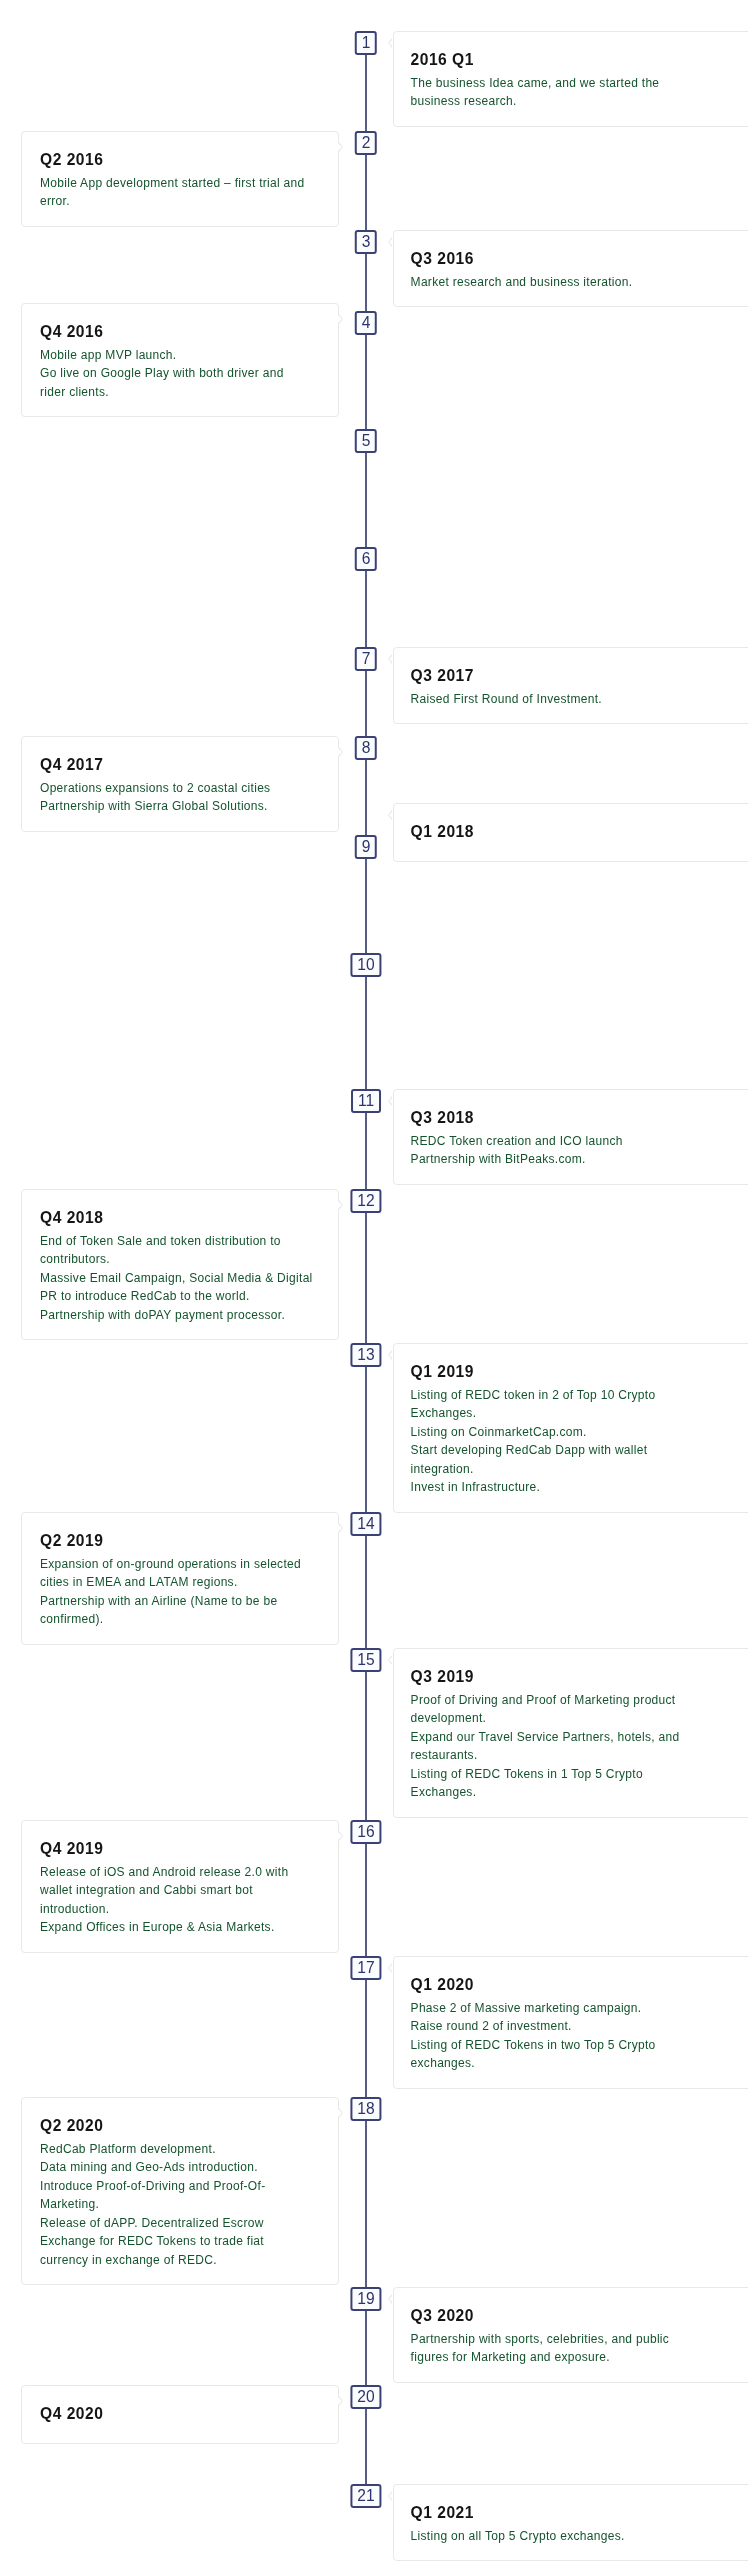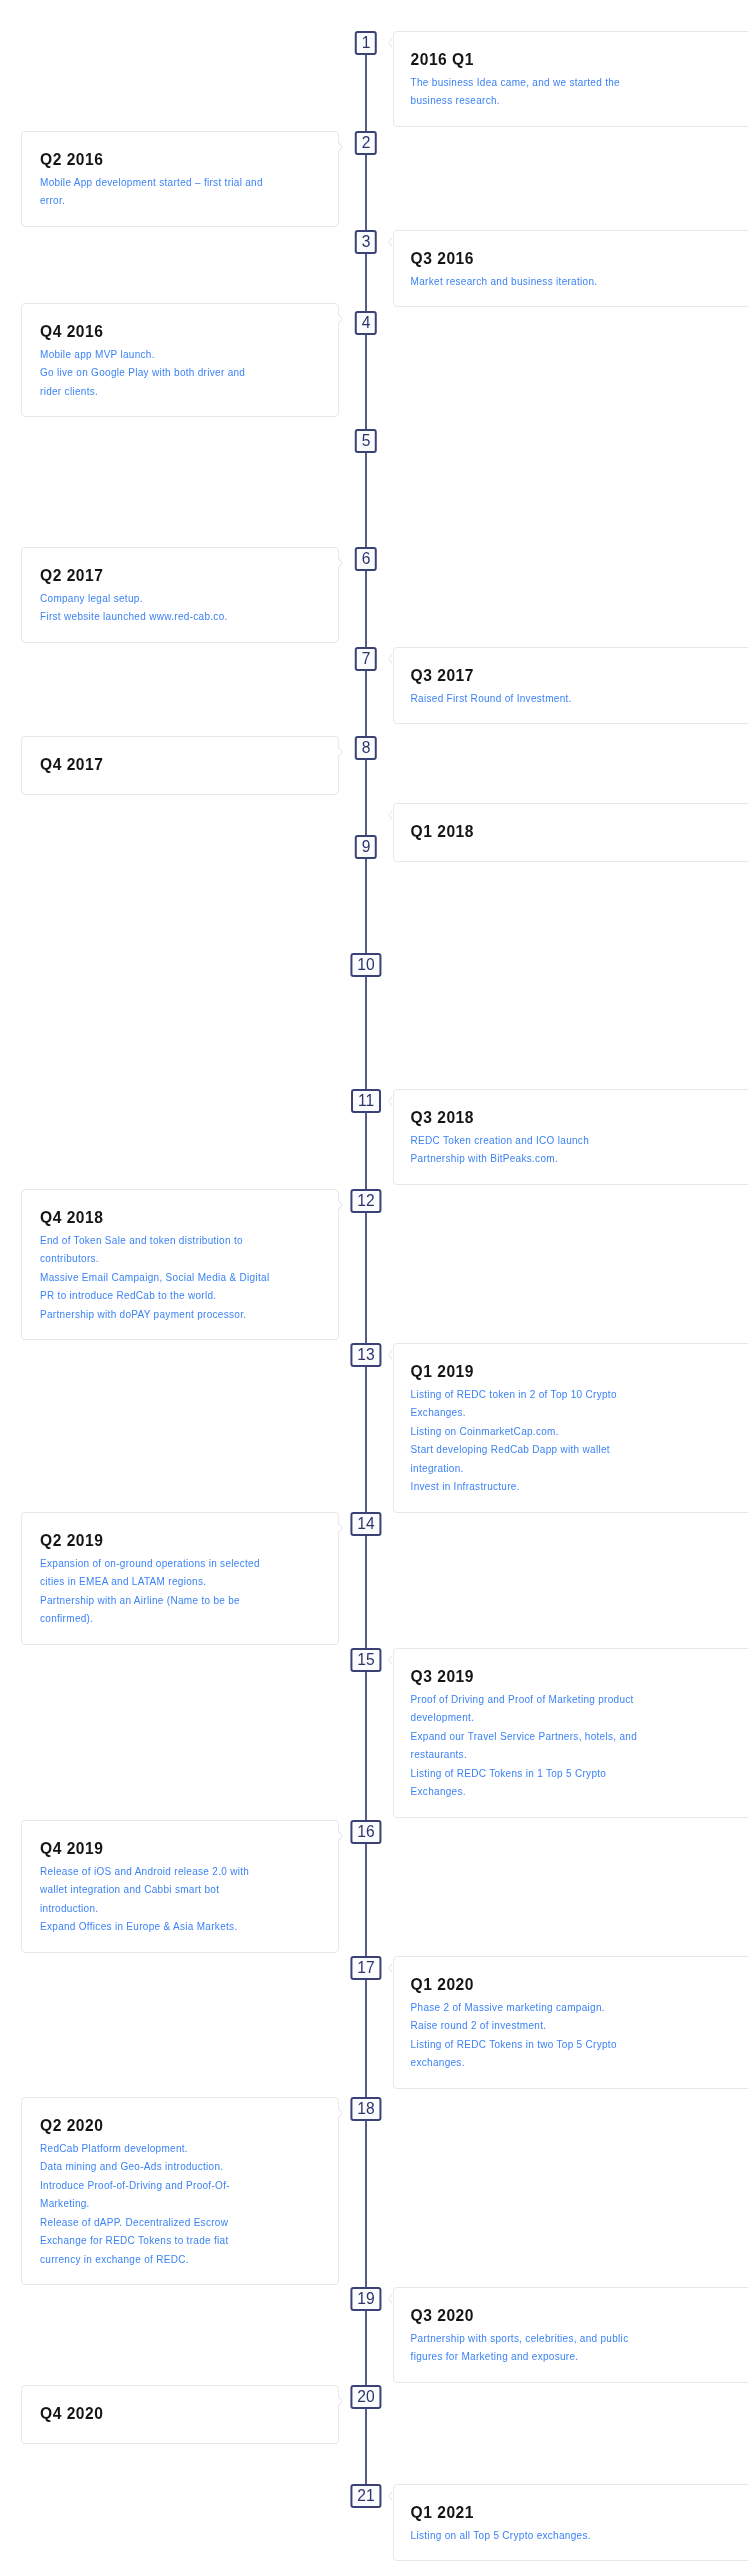--- a/index.html
+++ b/index.html
@@ -56,24 +56,24 @@
     margin: 0 0 4.9px 0;
     font-size: 15.6px;
     font-weight: bold;
     color: #151515;
     line-height: 19.5px;
     letter-spacing: 0.5px;
     white-space: nowrap;
   }
   .card-body {
     margin: 0;
-    font-size: 10px;
+    font-size: 12px;
     line-height: 18.5px;
     letter-spacing: 0.3px;
-    color: #3b82f6;
+    color: #14532d;
     white-space: nowrap;
   }
   .arrow {
     position: absolute;
     width: 0; height: 0;
     border-top: 4.9px solid transparent;
     border-bottom: 4.9px solid transparent;
     z-index: 4;
   }
   .card.right .arrow   { top: 6.8px;  left: -4.9px;  border-right: 4.9px solid #ffffff; }
@@ -118,42 +118,37 @@
   <div class="card left" style="top:303px">
     <span class="arrow arrow-b"></span>
     <span class="arrow"></span>
     <div class="card-title">Q4 2016</div>
     <div class="card-body">
       <span>Mobile app MVP launch.</span><br><span>Go live on Google Play with both driver and</span><br><span>rider clients.</span>
     </div>
   </div>
   <div class="badge" style="top:311px">4</div>
   <div class="badge" style="top:429px">5</div>
-  <div class="card left" style="top:547px">
-    <span class="arrow arrow-b"></span>
-    <span class="arrow"></span>
-    <div class="card-title">Q2 2017</div>
-    <div class="card-body">
-      <span>Company legal setup.</span><br><span>First website launched www.red-cab.co.</span>
-    </div>
-  </div>
   <div class="badge" style="top:547px">6</div>
   <div class="card right" style="top:647px">
     <span class="arrow arrow-b"></span>
     <span class="arrow"></span>
     <div class="card-title">Q3 2017</div>
     <div class="card-body">
       <span>Raised First Round of Investment.</span>
     </div>
   </div>
   <div class="badge" style="top:647px">7</div>
   <div class="card left" style="top:736px">
     <span class="arrow arrow-b"></span>
     <span class="arrow"></span>
     <div class="card-title">Q4 2017</div>
+    <div class="card-body">
+      <span>Operations expansions to 2 coastal cities</span><br><span>Partnership with Sierra Global Solutions.</span>
+    </div>
   </div>
   <div class="badge" style="top:736px">8</div>
   <div class="card right" style="top:803px">
     <span class="arrow arrow-b"></span>
     <span class="arrow"></span>
     <div class="card-title">Q1 2018</div>
   </div>
   <div class="badge" style="top:835px">9</div>
   <div class="badge" style="top:953px">10</div>
   <div class="card right" style="top:1089px">

